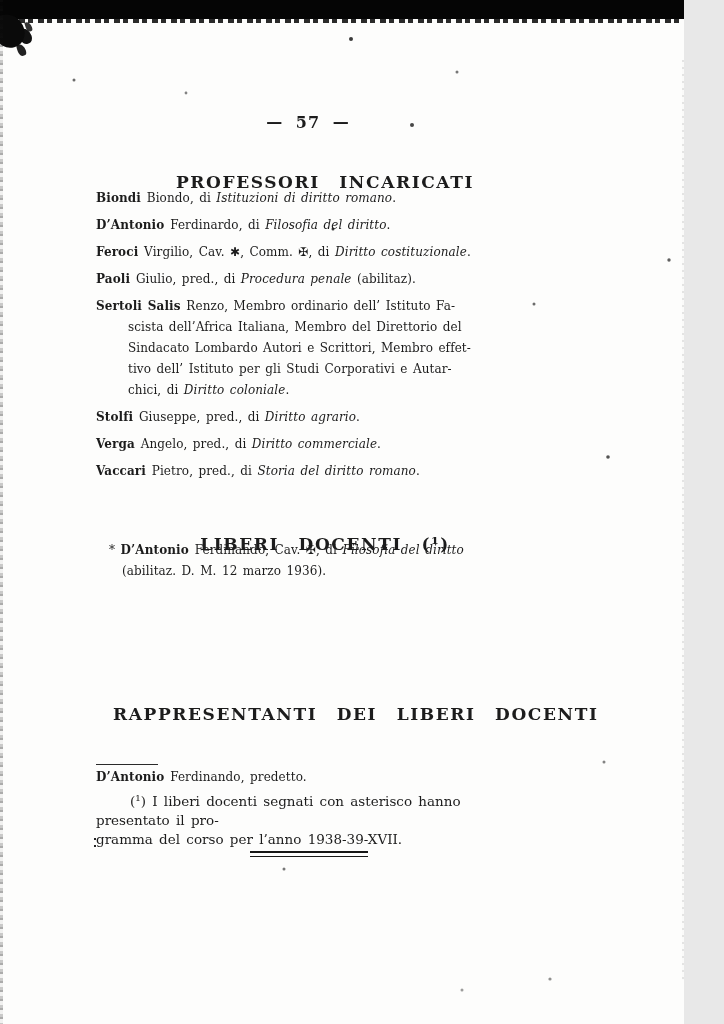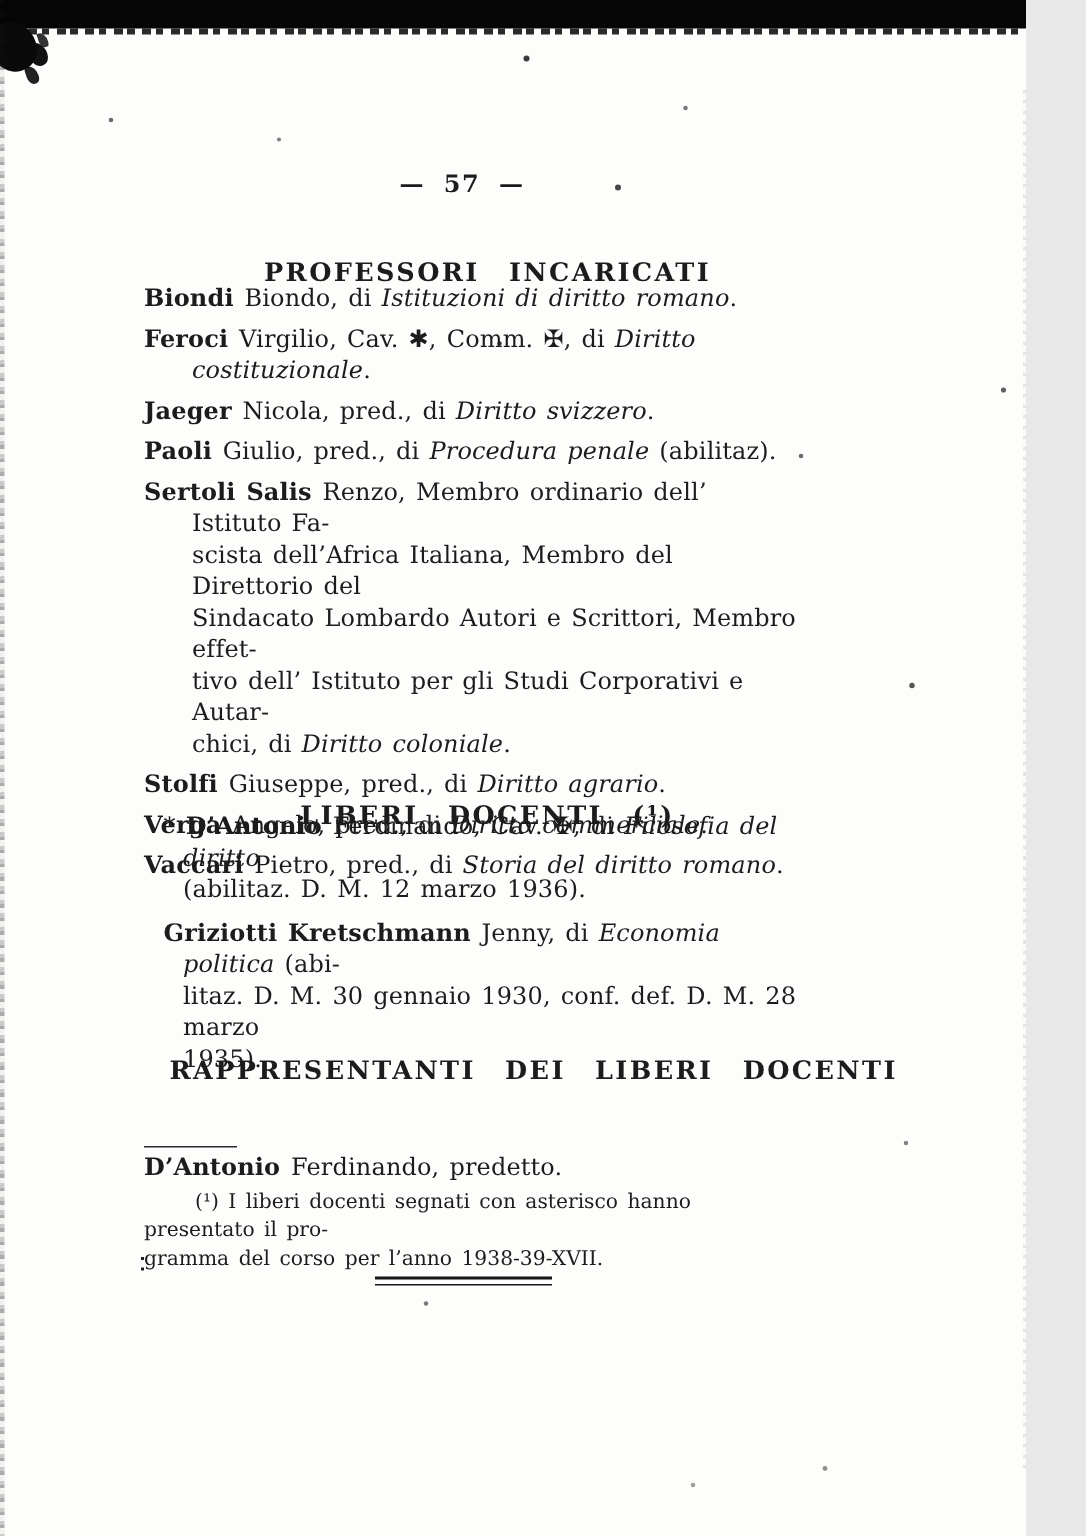--- a/index.html
+++ b/index.html
@@ -70,21 +70,21 @@
     letter-spacing:1.6px;word-spacing:12px;white-space:nowrap;
   }
   #h0{top:155px;}
   #h1{top:517px;}
   #h2{top:687px;}
   .sec{position:absolute;left:96px;width:438px;}
   #sec0{top:188px;}
   #sec1{top:540px;}
   #sec2{top:767px;}
   .entry{
-    margin:0 0 6px 0;font-size:16px;line-height:21px;
+    margin:0 0 6px 0;font-size:12px;line-height:21px;
     word-spacing:1.5px;letter-spacing:.1px;
   }
   #sec0 .entry{padding-left:32px;text-indent:-32px;}
   #sec1 .entry{padding-left:26px;text-indent:-13px;margin-bottom:8px;}
   .entry .b{font-weight:bold;}
   .entry .i{font-style:italic;}
   .fn-rule{
     position:absolute;left:96px;top:764px;width:62px;height:0;
     border-top:1.5px solid #2a2a2a;
   }
@@ -108,33 +108,32 @@
   <div class="left-edge"></div>
   <div class="right-edge"></div>
   <div class="specks"></div>
   <div class="colon-mark"></div>
 
   <div class="pagenum">— 57 —</div>
 
   <h2 class="head" id="h0">PROFESSORI  INCARICATI</h2>
   <div class="sec" id="sec0">
       <p class="entry"><span class="b">Biondi </span><span class="n">Biondo, di </span><span class="i">Istituzioni di diritto romano</span><span class="n">.</span></p>
+      <p class="entry"><span class="b">D’Antonio </span><span class="n">Ferdinardo, di </span><span class="i">Filosofia del diritto</span><span class="n">.</span></p>
       <p class="entry"><span class="b">Feroci </span><span class="n">Virgilio, Cav. ✱, Comm. ✠, di </span><span class="i">Diritto costituzionale</span><span class="n">.</span></p>
-      <p class="entry"><span class="b">Jaeger </span><span class="n">Nicola, pred., di </span><span class="i">Diritto svizzero</span><span class="n">.</span></p>
       <p class="entry"><span class="b">Paoli </span><span class="n">Giulio, pred., di </span><span class="i">Procedura penale</span><span class="n"> (abilitaz).</span></p>
       <p class="entry"><span class="b">Sertoli Salis </span><span class="n">Renzo, Membro ordinario dell’ Istituto Fa-</span><br><span class="n">scista dell’Africa Italiana, Membro del Direttorio del</span><br><span class="n">Sindacato Lombardo Autori e Scrittori, Membro effet-</span><br><span class="n">tivo dell’ Istituto per gli Studi Corporativi e Autar-</span><br><span class="n">chici, di </span><span class="i">Diritto coloniale</span><span class="n">.</span></p>
       <p class="entry"><span class="b">Stolfi </span><span class="n">Giuseppe, pred., di </span><span class="i">Diritto agrario</span><span class="n">.</span></p>
       <p class="entry"><span class="b">Verga </span><span class="n">Angelo, pred., di </span><span class="i">Diritto commerciale</span><span class="n">.</span></p>
       <p class="entry"><span class="b">Vaccari </span><span class="n">Pietro, pred., di </span><span class="i">Storia del diritto romano</span><span class="n">.</span></p>
     </div>
 
   <h2 class="head" id="h1">LIBERI  DOCENTI (¹)</h2>
   <div class="sec" id="sec1">
       <p class="entry"><span class="n">* </span><span class="b">D’Antonio </span><span class="n">Ferdinando, Cav. ✠, di </span><span class="i">Filosofia del diritto</span><br><span class="n">(abilitaz. D. M. 12 marzo 1936).</span></p>
-      <p class="entry"><span class="b">Griziotti Kretschmann </span><span class="n">Jenny, di </span><span class="i">Economia politica</span><span class="n"> (abi-</span><br><span class="n">litaz. D. M. 30 gennaio 1930, conf. def. D. M. 28 marzo</span><br><span class="n">1935).</span></p>
     </div>
 
   <h2 class="head" id="h2">RAPPRESENTANTI  DEI  LIBERI  DOCENTI</h2>
   <div class="sec" id="sec2">
       <p class="entry"><span class="b">D’Antonio </span><span class="n">Ferdinando, predetto.</span></p>
     </div>
 
   <div class="fn-rule"></div>
   <p class="footnote" id="footnote-text">(¹) I liberi docenti segnati con asterisco hanno presentato il pro-<br>gramma del corso per l’anno 1938-39-XVII.</p>
 

